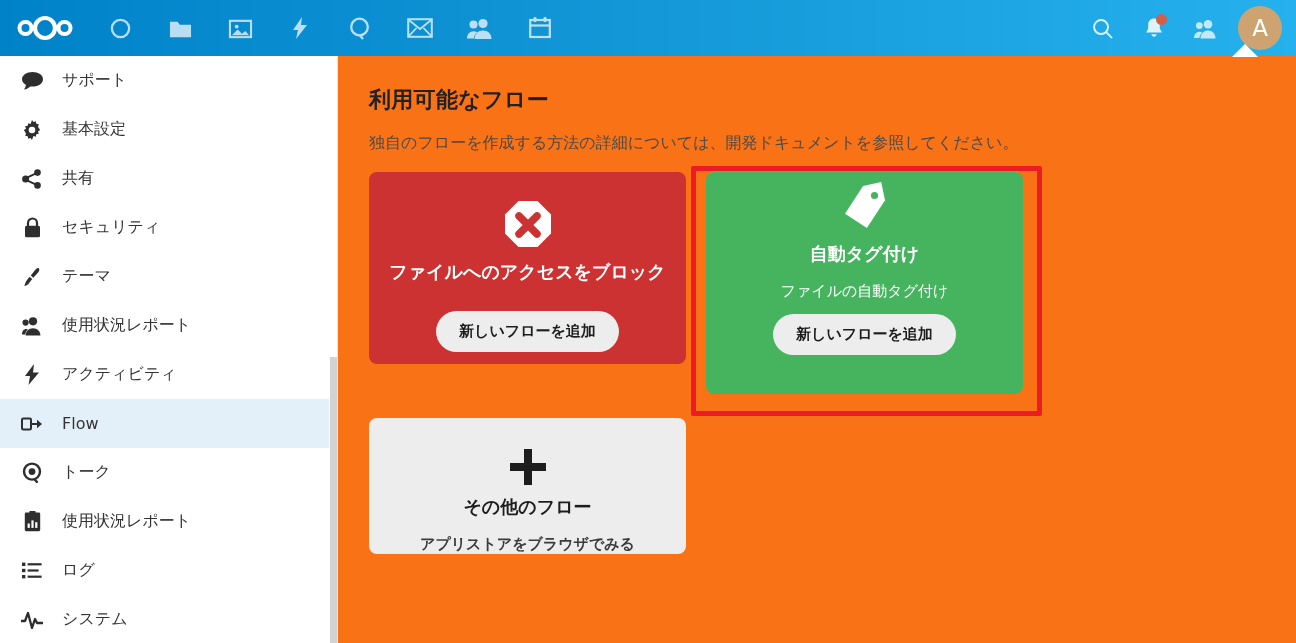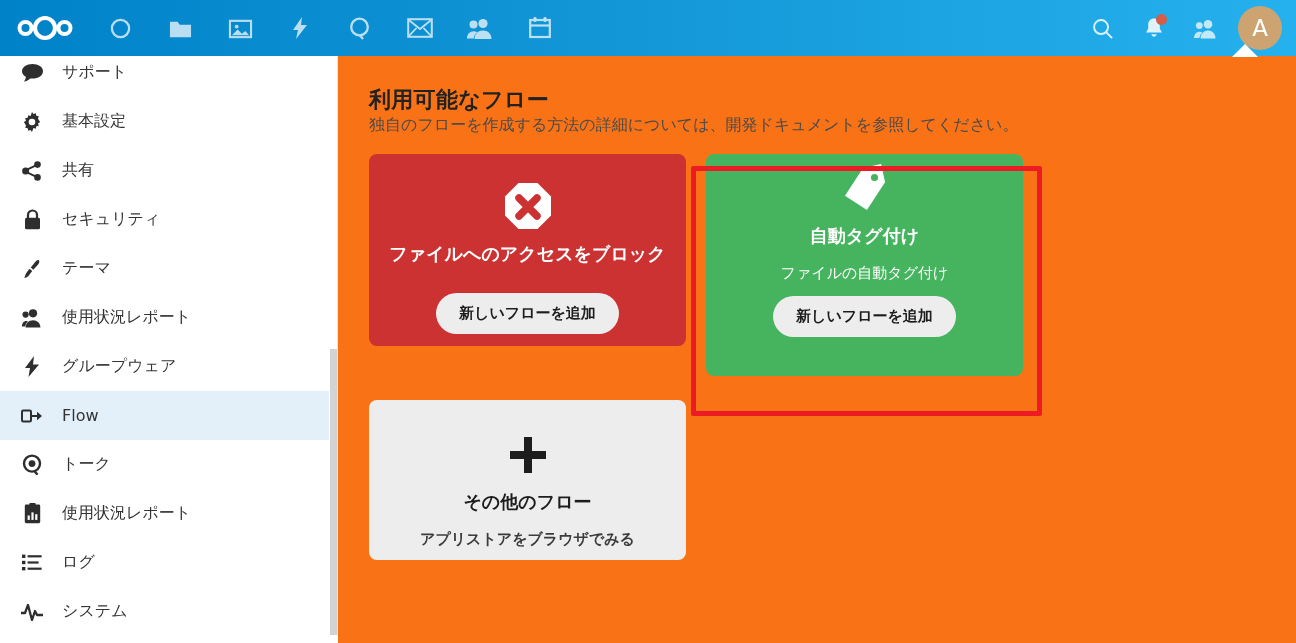--- a/index.html
+++ b/index.html
@@ -62,21 +62,21 @@
     width: 0; height: 0;
     border-left: 13px solid transparent;
     border-right: 13px solid transparent;
     border-bottom: 13px solid #fff;
     z-index: 31;
   }
 
   
   #sidebar {
     position: absolute;
-    top: 48px; left: 0;
+    top: 56px; left: 0;
     width: 338px; height: 587px;
     background: #fff;
     border-right: 1px solid #e4e4e4;
     overflow: hidden;
   }
   .side-item {
     height: 49px;
     display: flex; align-items: center;
     padding-left: 16px;
     color: #333;
@@ -108,20 +108,21 @@
     background: #f97316;
     padding: 29px 0 0 31px;
   }
   #page-title {
     font-size: 22px;
     font-weight: bold;
     color: #222;
     letter-spacing: .3px;
   }
   #page-desc {
+    margin-top: 18px;
     font-size: 16px;
     color: #4a4a4a;
   }
 
   #cards {
     position: relative;
     margin-top: 18px;
     width: 690px;
   }
   .card {
@@ -140,21 +141,21 @@
     padding-top: 22px;
   }
   #card-tag {
     left: 337px; top: 0;
     height: 222px;
     background: #46b45f;
     padding-top: 4px;
   }
   #card-more {
     left: 0; top: 246px;
-    height: 160px;
+    height: 136px;
     background: #ededed;
     padding-top: 24px;
   }
   .card-icon {
     height: 62px;
     display: flex; align-items: center; justify-content: center;
   }
   .card-title {
     font-size: 18px;
     font-weight: bold;
@@ -360,21 +361,21 @@
     </span>
     <span class="side-label">使用状況レポート</span>
   </div>
 
   <div class="side-item">
     <span class="side-ico">
       <svg width="14" height="21" viewBox="0 0 14 21">
           <path d="M9 0L0 12h5l-1.5 9L14 8.5H8z" fill="#2e2e2e"></path>
         </svg>
     </span>
-    <span class="side-label">グループウェア</span>
+    <span class="side-label">アクティビティ</span>
   </div>
 
   <div class="side-item active">
     <span class="side-ico">
       <svg width="22" height="16" viewBox="0 0 22 16">
         <rect x="1" y="2.5" width="9" height="11" rx="1.3" fill="none" stroke="#2e2e2e" stroke-width="2"></rect>
         <path d="M10 8h8" stroke="#2e2e2e" stroke-width="2"></path>
         <path d="M16 3.8L21 8l-5 4.2z" fill="#2e2e2e"></path>
       </svg>
     </span>

